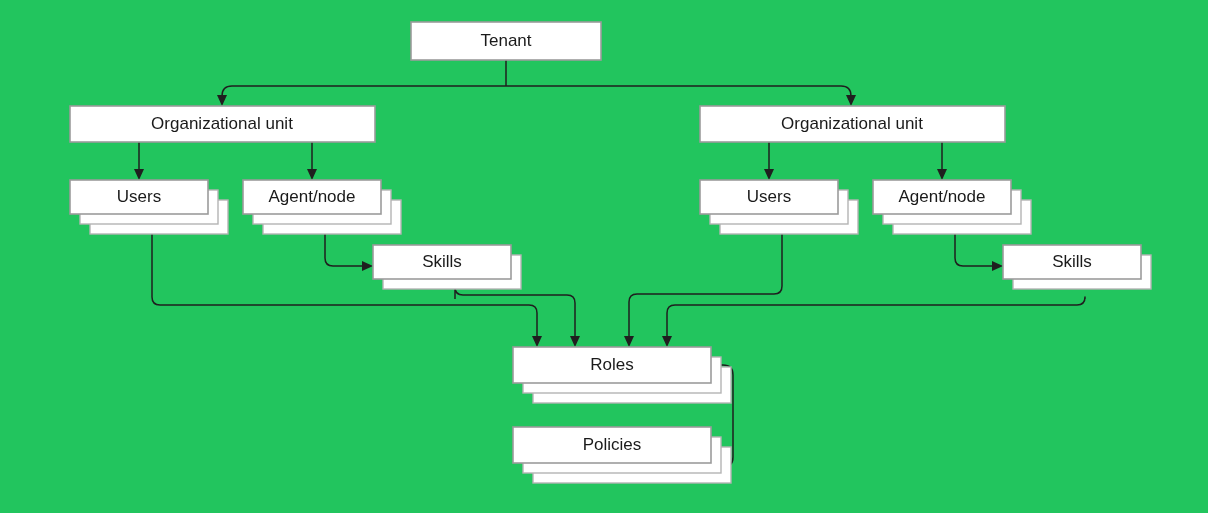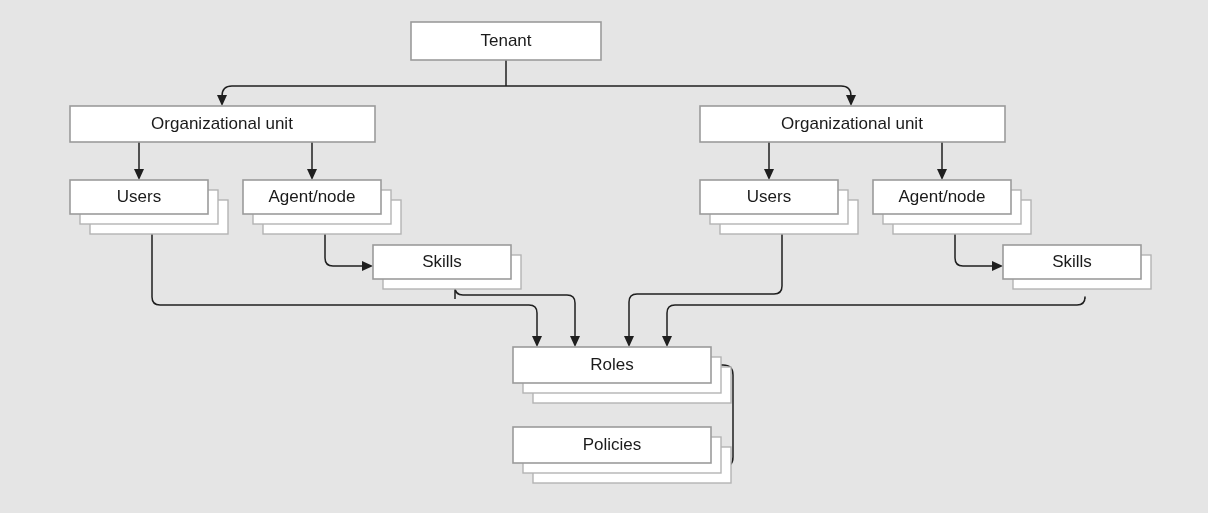--- a/index.html
+++ b/index.html
@@ -11,21 +11,21 @@
   body {
     width: 1208px;
     height: 513px;
     overflow: hidden;
     font-family: "Liberation Sans", sans-serif;
   }
   #diagram-root {
     position: relative;
     width: 1208px;
     height: 513px;
-    background: #e5e5e5;
+    background: #22c55e;
   }
   svg#diagram-svg {
     display: block;
     width: 1208px;
     height: 513px;
   }
   .node-box {
     fill: #ffffff;
     stroke: #9b9b9b;
     stroke-width: 1.6;

